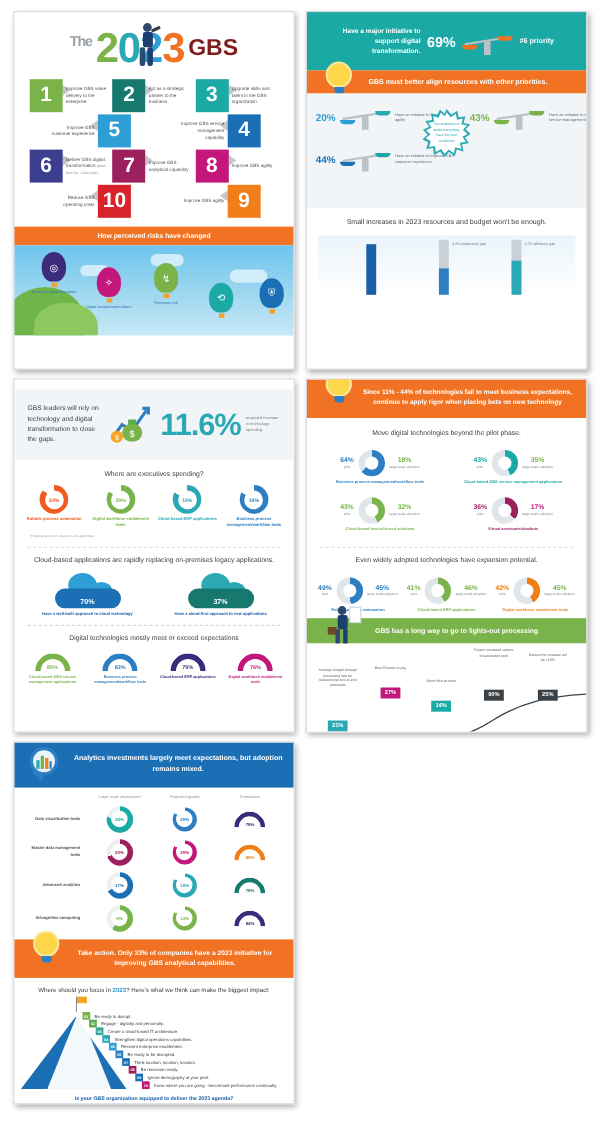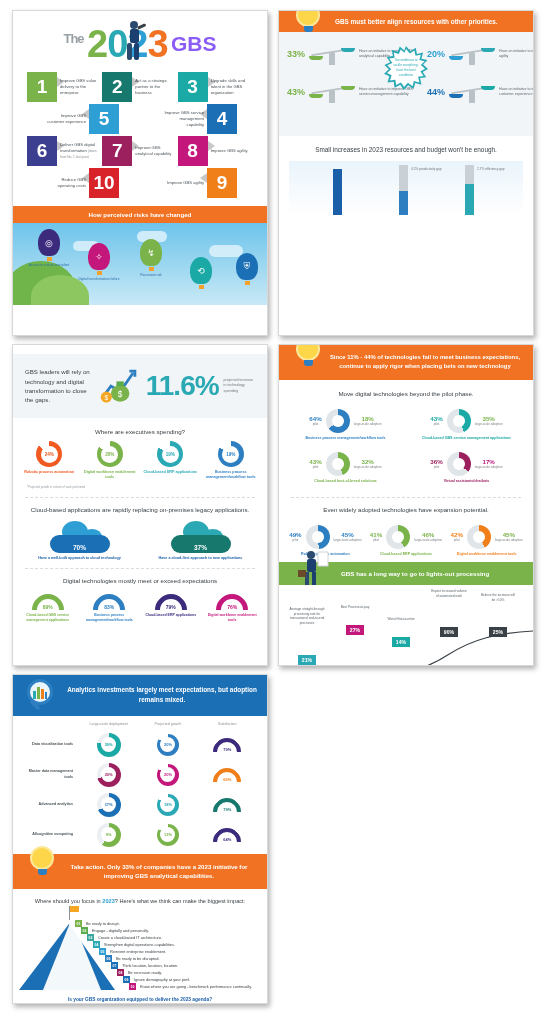--- a/index.html
+++ b/index.html
@@ -32,21 +32,21 @@
   .hdr-logo {
     text-align:center; padding:12px 0 4px;
     font-weight:bold; letter-spacing:-1px;
     position:relative;
   }
   .the { color:#9aa1a6; font-size:13px; vertical-align:14px; }
   .y2 { color:#7ab34a; font-size:38px; }
   .y0 { color:#2aa9b5; font-size:38px; }
   .y23a { color:#2e9fd4; font-size:38px; }
   .y23b { color:#f07222; font-size:38px; }
-  .gbs-g { color:#8b5cf6; font-size:21px; vertical-align:6px; letter-spacing:0; }
+  .gbs-g { color:#7f1d1d; font-size:21px; vertical-align:6px; letter-spacing:0; }
   .agenda { display:block; color:#f07222; font-size:15px; letter-spacing:1px; margin-top:-6px; margin-left:66px; }
   .person { position:absolute; left:108px; top:8px; width:26px; height:44px; }
 
   .subhead {
     color:#1b5fa8; font-weight:bold; font-size:7.1px;
     text-align:center; line-height:1.45; padding:6px 18px 8px;
   }
   .prio-wrap { padding:2px 14px 6px; }
   .prio-row { display:flex; justify-content:space-between; margin-bottom:2px; }
   .prio { display:flex; align-items:center; width:76px; position:relative; }
@@ -354,47 +354,48 @@
       <div class="balloon" style="left:204px;top:30px">
         <div class="bal-env" style="background:#1b6fb5">
           <div class="bal-ico">⛨</div>
         </div>
 
       </div>
     </div>
   </div>
 
   <div class="page p2">
+    <div class="teal-band">
+      <div class="tb-txt">Have a major initiative to support digital transformation.</div>
+      <div class="tb-pct">69%</div>
+      <div class="scale">
+        <div class="beam"></div>
+        <div class="post"></div>
+        <div class="pan" style="left:0;top:14px;background:#f07222"></div>
+        <div class="pan" style="right:0;top:6px;background:#f07222"></div>
+      </div>
+      <div class="tb-prio">#6 priority</div>
+    </div>
 
     <div class="orange-band">
       <div class="bulb">
         <div class="bulb-c"></div>
         <div class="bulb-b"></div>
         <div class="bulb-l">opportunity</div>
       </div>
       <span>GBS must better align resources with other priorities.</span>
     </div>
 
     <div class="scales-area">
       <div class="burst">
         <div class="burst-s"></div>
         <div class="burst-i"></div>
         <div class="burst-t">Too ambitious to tackle everything, have the best conditions</div>
       </div>
       <div class="sc-grid">
-        <div class="sc-item">
-          <div class="sc-pct" style="color:#7ab34a">33%</div>
-          <div class="scale">
-            <div class="beam"></div>
-            <div class="post"></div>
-            <div class="pan" style="left:0;top:14px;background:#7ab34a"></div>
-            <div class="pan" style="right:0;top:6px;background:#2aa9b5"></div>
-          </div>
-          <div class="sc-cap">Have an initiative to improve GBS analytical capability</div>
-        </div>
         <div class="sc-item">
           <div class="sc-pct" style="color:#2e9fd4">20%</div>
           <div class="scale">
             <div class="beam"></div>
             <div class="post"></div>
             <div class="pan" style="left:0;top:14px;background:#2e9fd4"></div>
             <div class="pan" style="right:0;top:6px;background:#2aa9b5"></div>
           </div>
           <div class="sc-cap">Have an initiative to improve GBS agility</div>
         </div>

